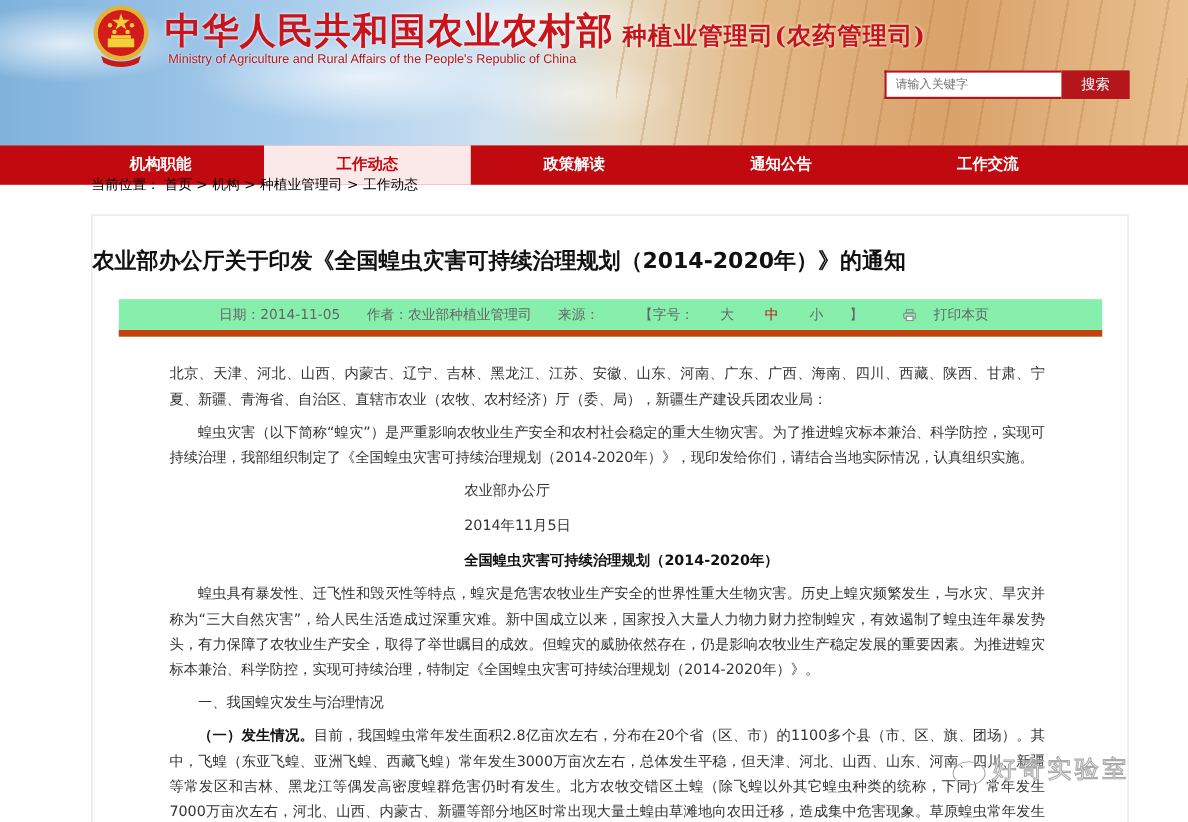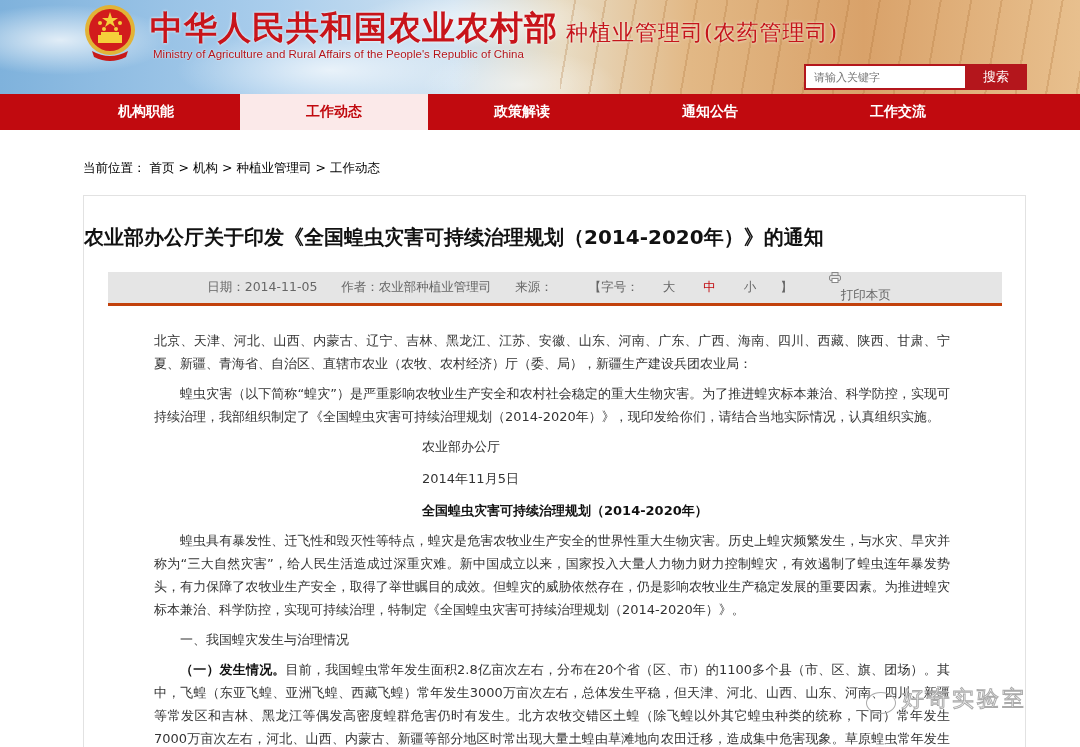--- a/index.html
+++ b/index.html
@@ -1,35 +1,35 @@
 <!DOCTYPE html>
 <html><head>
 <meta charset="utf-8">
 <style>
   * { margin: 0; padding: 0; box-sizing: border-box; }
   body { width: 1080px; height: 747px; overflow: hidden; background: #fff;
          font-family: "DejaVu Sans", "Liberation Sans", sans-serif; color: #333; }
 
   
-  .banner { position: relative; height: 94px; overflow: hidden;
+  .banner { position: relative; height: 132px; overflow: hidden;
     background: linear-gradient(90deg, #7fb2dc 0%, #a9cdec 25%, #cfe2f1 42%, #e8dcc4 52%, #e2b885 64%, #d9a26a 80%, #e8c08e 100%); }
   .banner .clouds { position: absolute; inset: 0;
     background:
       radial-gradient(ellipse 160px 50px at 60px 40px, rgba(255,255,255,0.75), rgba(255,255,255,0) 70%),
       radial-gradient(ellipse 220px 60px at 330px 70px, rgba(255,255,255,0.7), rgba(255,255,255,0) 70%),
       radial-gradient(ellipse 180px 40px at 480px 20px, rgba(255,255,255,0.6), rgba(255,255,255,0) 70%),
       radial-gradient(ellipse 140px 50px at 520px 85px, rgba(255,255,255,0.5), rgba(255,255,255,0) 70%); }
   .banner .wheat { position: absolute; left: 560px; right: 0; top: 0; bottom: 0;
     background: repeating-linear-gradient(100deg, rgba(180,120,60,0.0) 0 14px, rgba(170,110,50,0.25) 14px 16px, rgba(0,0,0,0) 16px 30px); }
   .emblem { position: absolute; left: 82px; top: 3px; width: 56px; height: 60px; }
   .site-title { position: absolute; left: 150px; top: 6px; font-size: 33px; font-weight: bold;
     color: #c8141a; letter-spacing: 1px; font-family: "DejaVu Serif", serif; text-shadow: 0 0 3px #fff; }
   .site-subtitle { position: absolute; left: 153px; top: 48px; font-size: 11.5px; color: #b3161c;
     font-family: "Liberation Sans", sans-serif; text-shadow: 0 0 2px #fff; }
-  .dept-title { position: absolute; left: 566px; top: 18px; font-size: 22px; font-weight: normal;
+  .dept-title { position: absolute; left: 566px; top: 18px; font-size: 22px; font-weight: bold;
     color: #c5151b; font-family: "DejaVu Serif", serif; text-shadow: 0 0 3px #fff; letter-spacing: 1px; }
   .search-box { position: absolute; left: 804px; top: 64px; width: 223px; height: 26px; display: flex; }
   .search-input { width: 161px; height: 26px; border: 2px solid #b4161c; border-right: none;
     background: #fff; font-size: 11px; padding-left: 8px; color: #666; outline: none; }
   .search-btn { width: 62px; height: 26px; background: #b4161c; color: #fff; font-size: 13px;
     border: none; display: flex; align-items: center; justify-content: center; }
 
   
   .nav { height: 36px; background: #c10a0f; display: flex; padding-left: 52px; }
   .nav-item { width: 188px; height: 36px; display: flex; align-items: center; justify-content: center;
@@ -38,27 +38,27 @@
 
   
   .breadcrumb { position: absolute; left: 83px; top: 160px; font-size: 12.5px; color: #000000; display: flex; gap: 4px; }
 
   
   .card { position: absolute; left: 83px; top: 195px; width: 943px; height: 580px;
     border: 1px solid #e2e2e2; background: #fff; }
   .article-title { position: absolute; left: 0; right: 0; top: 28px; 
     font-size: 20px; font-weight: bold; color: #111; }
   .meta-bar { position: absolute; left: 24px; width: 894px; top: 76px; height: 34px;
-    background: #e5e5e5; border-bottom: 3px solid #c2410c; display: flex; align-items: center;
+    background: #86efac; border-bottom: 6px solid #c2410c; display: flex; align-items: center;
     justify-content: center; font-size: 12.5px; color: #666; }
   .meta-bar span { margin: 0 12px; }
   .meta-bar .font-ctrl { margin: 0 12px; }
   .font-ctrl .sz { cursor: pointer; }
   .font-ctrl .sz.mid { color: #c10a0f; }
-  .print { display: inline-flex; align-items: flex-start; gap: 4px; flex-direction: column; }
+  .print { display: inline-flex; align-items: center; gap: 4px; }
 
   .content { position: absolute; left: 70px; width: 796px; top: 133px; font-size: 13px; line-height: 23px; color: #333; }
   .content p { margin-bottom: 7px; text-align: justify; }
   .content p.indent { text-indent: 26px; }
   .content p.sign { padding-left: 268px; margin-bottom: 9px; }
   .content p.subtitle { padding-left: 268px; font-weight: bold; color: #111; }
   .content b { color: #111; }
 
   .watermark { position: absolute; left: 866px; top: 684px; font-size: 22px; color: rgba(255,255,255,0.9);
     -webkit-text-stroke: 1px #aaa; letter-spacing: 3px; display: flex; align-items: flex-end; gap: 6px; }

